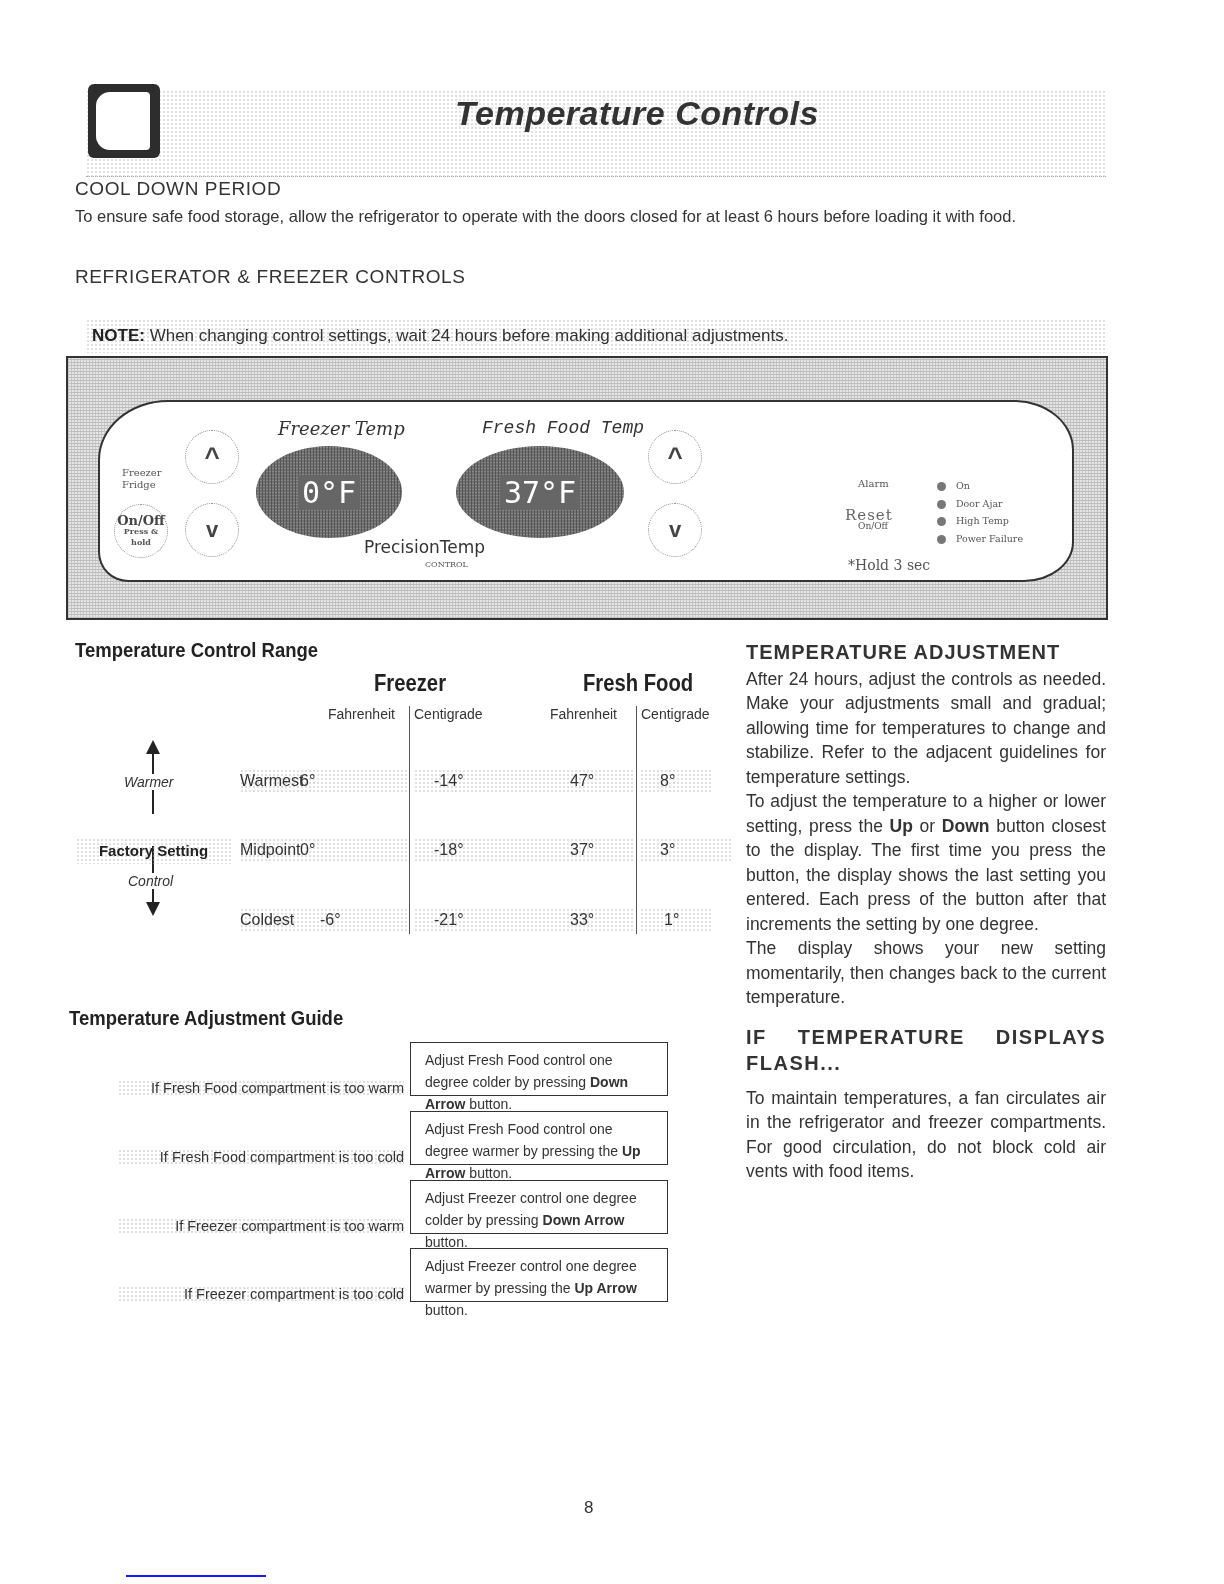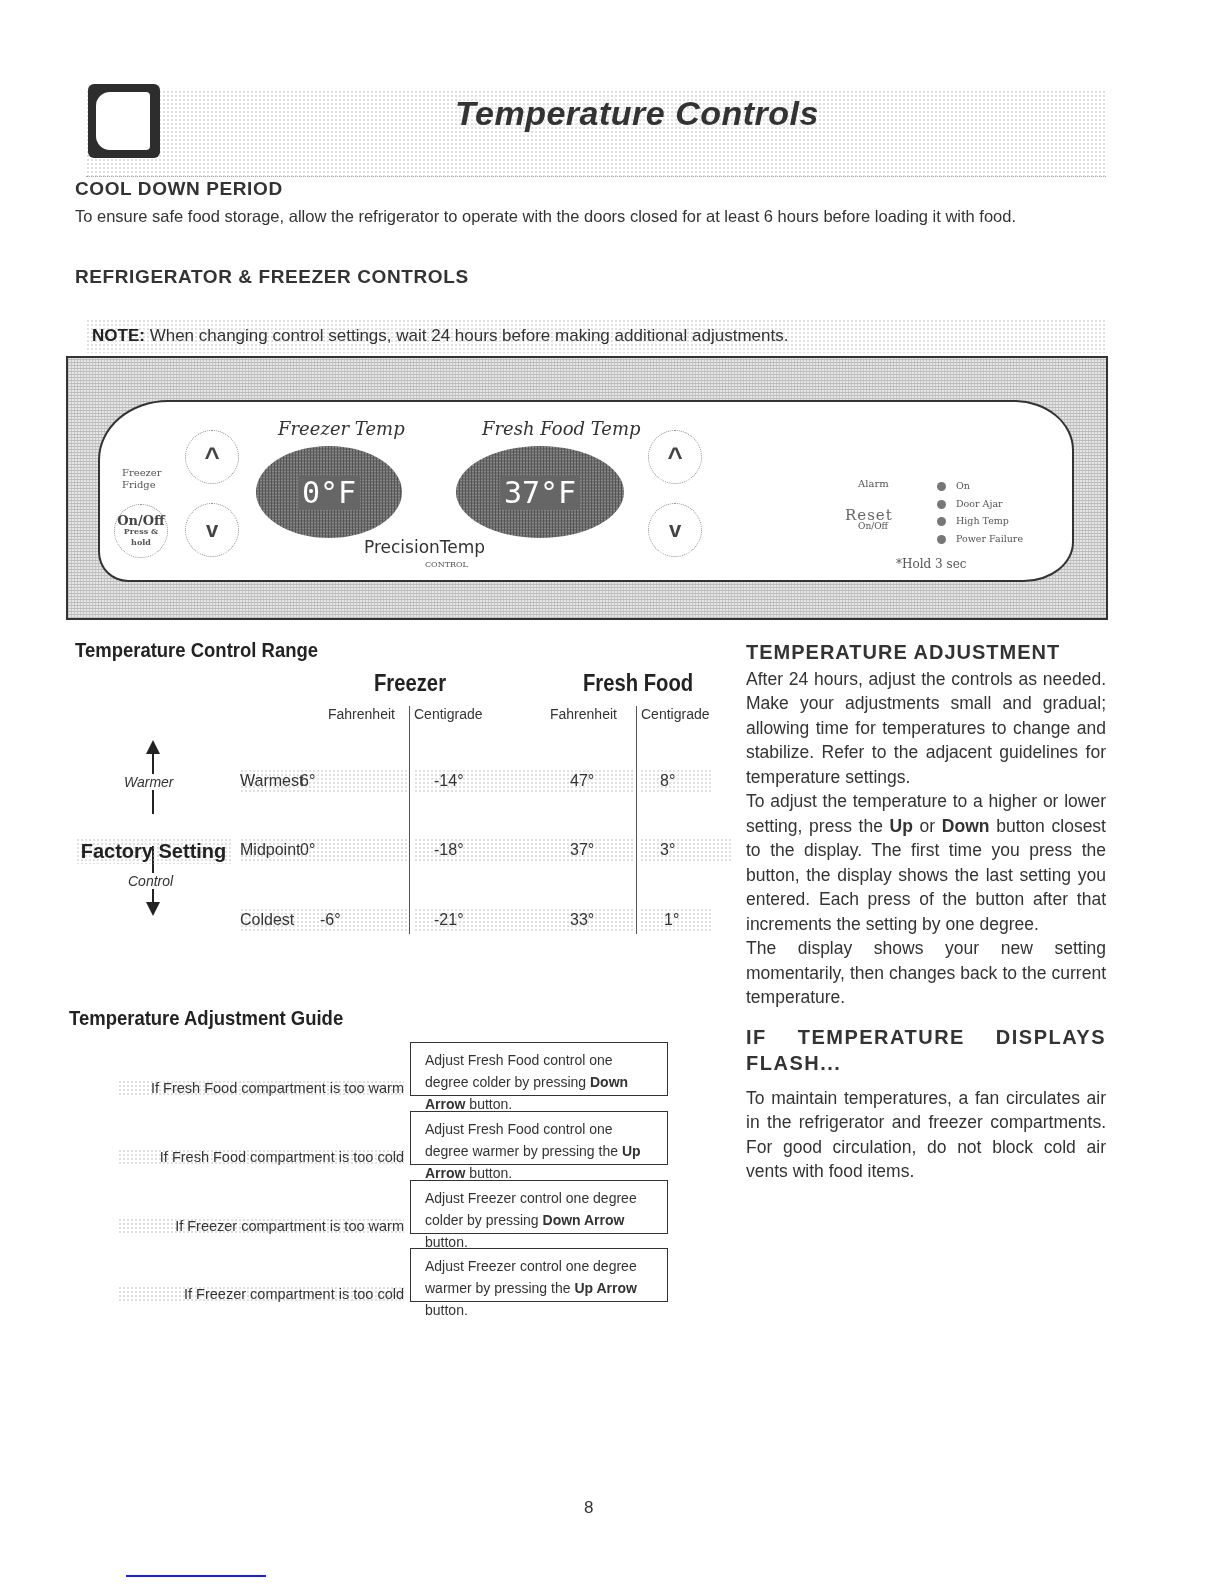--- a/index.html
+++ b/index.html
@@ -8,21 +8,21 @@
   .abs { position:absolute; }
   .dotted { background-image: radial-gradient(#bbb 0.6px, transparent 0.8px); background-size:4px 4px;margin-top:16px; }
   .hatch { background-color:#e4e4e4;
            background-image: repeating-linear-gradient(0deg, #bdbdbd 0 1px, transparent 1px 3px),
                              repeating-linear-gradient(90deg, #c8c8c8 0 1px, transparent 1px 3px); }
   
   .title-band { left:86px; top:74px; width:1020px; height:86px; border-bottom:1px dotted #aaa; }
   .logo { left:88px; top:84px; width:72px; height:74px; background:#2d2d2d; border-radius:6px; }
   .logo-inner { position:absolute; left:8px; top:8px; width:54px; height:58px; background:#fff; border-radius:14px 4px 4px 14px; }
   .page-title { left:455px; top:94px; font-size:34px; font-style:italic; font-weight:bold; color:#333; letter-spacing:0.5px; }
-  h2.sec { position:absolute; margin:0; font-size:19px; font-weight:bold; color:#333; letter-spacing:0.6px; }
+  h2.sec { position:absolute; margin:0; font-size:19px; font-weight:normal; color:#333; letter-spacing:0.6px; }
   .body-text { font-size:16px; line-height:24px; color:#333; }
   .note { left:86px; top:303px; width:1020px; height:34px; font-size:17px; color:#333; padding-left:6px; box-sizing:border-box; line-height:34px; }
   .note b { color:#222; }
   
   .panel { left:66px; top:356px; width:1042px; height:264px; border:2px solid #333; box-sizing:border-box; }
   .face { left:98px; top:400px; width:976px; height:182px; background:#fff; border:2px solid #333; border-radius:70px 60px 50px 30px / 60px 50px 40px 30px; box-sizing:border-box; }
   .circle-btn { width:52px; height:52px; border-radius:50%; border:1px dotted #888; background:#fff; display:flex; align-items:center; justify-content:center; font-size:26px; font-weight:bold; color:#444; }
   .lcd { height:92px; border-radius:50%; background:#6f6f6f;
          background-image: repeating-linear-gradient(90deg, #555 0 1px, transparent 1px 3px), repeating-linear-gradient(0deg, #888 0 1px, transparent 1px 3px);
          display:flex; align-items:center; justify-content:center; color:#fff; font-family:"DejaVu Sans Mono", monospace; font-size:30px; }
@@ -70,41 +70,41 @@
   <span class="small" style="font-size:8px;">hold</span>
 </div>
 <div class="abs circle-btn" style="left:185px;top:430px;">
     <span>^</span>
   </div>
 <div class="abs circle-btn" style="left:185px;top:503px;">
     <span style="font-size:22px;">v</span>
   </div>
 
 <div class="abs panel-lbl" style="left:278px;top:418px;">Freezer Temp</div>
-<div class="abs panel-lbl" style="left:482px;top:418px;">Fresh Food Temp</div>
+<div class="abs panel-lbl" style="left:482px;top:418px;font-family:Liberation Mono, monospace;">Fresh Food Temp</div>
 <div class="abs lcd" style="left:256px;top:446px;width:146px;">
     <span>0°F</span>
   </div>
 <div class="abs lcd" style="left:456px;top:446px;width:168px;">
     <span>37°F</span>
   </div>
 <div class="abs" style="left:364px;top:537px;font-family:'DejaVu Sans',sans-serif;font-size:17px;color:#333;">PrecisionTemp</div>
 <div class="abs small" style="left:425px;top:560px;font-size:8px;">CONTROL</div>
 
 <div class="abs circle-btn" style="left:648px;top:430px;">
     <span>^</span>
   </div>
 <div class="abs circle-btn" style="left:648px;top:503px;">
     <span style="font-size:22px;">v</span>
   </div>
 
 <div class="abs small" style="left:858px;top:478px;">Alarm</div>
 <div class="abs" style="left:845px;top:506px;font-family:'DejaVu Serif',serif;font-size:15px;color:#666;letter-spacing:1px;">Reset</div>
 <div class="abs small" style="left:858px;top:521px;font-size:9px;">On/Off</div>
-<div class="abs small" style="left:848px;top:557px;font-size:12px;margin-left:48px;">*Hold 3 sec</div>
+<div class="abs small" style="left:848px;top:557px;font-size:14px;">*Hold 3 sec</div>
 <div class="abs small" style="left:937px;top:477px;line-height:17.5px;font-size:9.5px;">
   <div><span class="led"></span><span>On</span></div>
   <div><span class="led"></span><span>Door Ajar</span></div>
   <div><span class="led"></span><span>High Temp</span></div>
   <div><span class="led"></span><span>Power Failure</span></div>
 </div>
 
 <div class="abs" style="left:75px;top:638px;font-size:21px;font-weight:bold;color:#222;transform:scaleX(0.88);transform-origin:left;">Temperature Control Range</div>
 <div class="abs" style="left:374px;top:670px;font-size:23px;font-weight:bold;color:#222;transform:scaleX(0.88);transform-origin:left;">Freezer</div>
 <div class="abs" style="left:583px;top:670px;font-size:23px;font-weight:bold;color:#222;transform:scaleX(0.88);transform-origin:left;">Fresh Food</div>
@@ -114,21 +114,21 @@
 <div class="abs tbl-text" style="left:641px;top:706px;font-size:14px;">Centigrade</div>
 <div class="abs vline" style="left:409px;top:706px;height:228px;"></div>
 <div class="abs vline" style="left:636px;top:706px;height:228px;"></div>
 
 <div class="abs" style="left:146px;top:740px;width:0;height:0;border-left:7px solid transparent;border-right:7px solid transparent;border-bottom:14px solid #222;"></div>
 <div class="abs" style="left:152px;top:752px;width:2px;height:62px;background:#222;"></div>
 <div class="abs" style="left:124px;top:774px;font-size:14px;font-style:italic;color:#333;background:#fff;">Warmer</div>
 <div class="abs" style="left:152px;top:846px;width:2px;height:62px;background:#222;"></div>
 <div class="abs" style="left:128px;top:873px;font-size:14px;font-style:italic;color:#333;background:#fff;">Control</div>
 <div class="abs" style="left:146px;top:902px;width:0;height:0;border-left:7px solid transparent;border-right:7px solid transparent;border-top:14px solid #222;"></div>
-<div class="abs dotted" style="left:76px;top:822px;width:155px;height:26px;font-size:20px;font-weight:bold;line-height:26px;text-align:center;color:#222;">Factory Setting</div>
+<div class="abs dotted" style="left:76px;top:822px;width:155px;height:26px;font-size:15px;font-weight:bold;line-height:26px;text-align:center;color:#222;">Factory Setting</div>
 
 <div class="abs tbl-text dotted" style="left:240px;top:753px;width:168px;height:24px;line-height:24px;"><span>Warmest</span><span style="position:absolute;left:60px;">6°</span></div>
 <div class="abs tbl-text dotted" style="left:414px;top:753px;width:220px;height:24px;line-height:24px;">
     <span style="position:absolute;left:20px;">-14°</span>
     <span style="position:absolute;left:156px;">47°</span>
   </div>
 <div class="abs tbl-text dotted" style="left:640px;top:753px;width:72px;height:24px;line-height:24px;">
     <span style="position:absolute;left:20px;">8°</span>
   </div>
 

